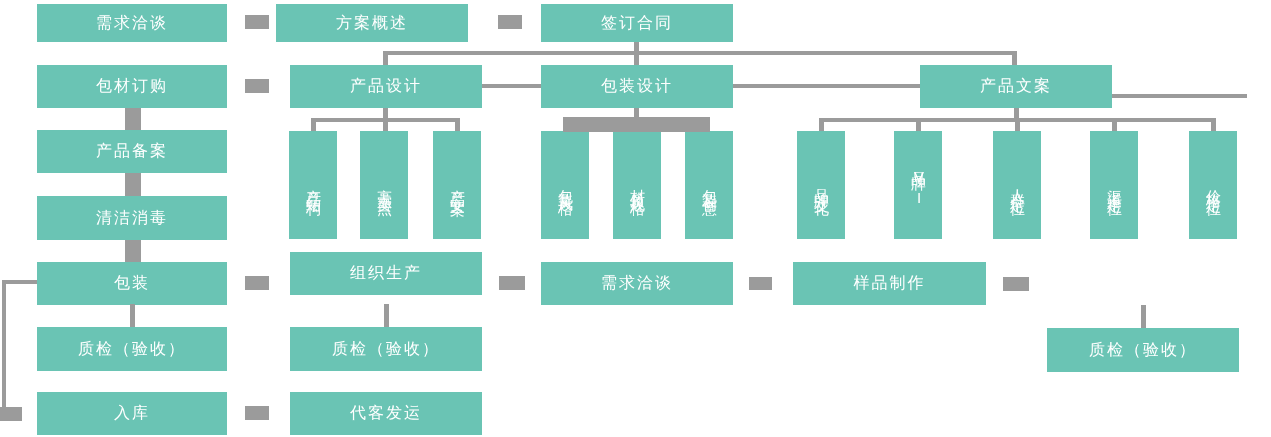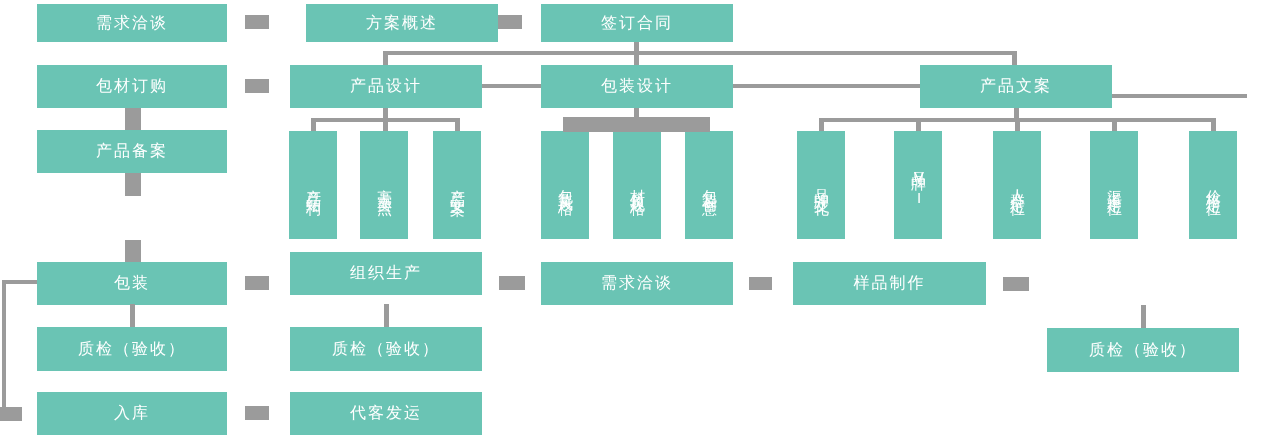--- a/index.html
+++ b/index.html
@@ -26,29 +26,30 @@
     font-size:15px;letter-spacing:4px;
   }
   .conn{position:absolute;background:var(--conn);}
 </style>
 </head>
 <body>
 
 <div class="stage">
 
   <div class="node" style="left:37px;top:4px;width:190px;height:38px">需求洽谈</div>
-  <div class="node" style="left:306px;top:4px;width:192px;height:38px">方案概述</div>
+  <div class="node" style="left:276px;top:4px;width:192px;height:38px">方案概述</div>
   <div class="node" style="left:541px;top:4px;width:192px;height:38px">签订合同</div>
 
   <div class="node" style="left:37px;top:65px;width:190px;height:43px">包材订购</div>
   <div class="node" style="left:290px;top:65px;width:192px;height:43px">产品设计</div>
   <div class="node" style="left:541px;top:65px;width:192px;height:43px">包装设计</div>
   <div class="node" style="left:920px;top:65px;width:192px;height:43px">产品文案</div>
 
   <div class="node" style="left:37px;top:130px;width:190px;height:43px">产品备案</div>
+  <div class="node" style="left:37px;top:196px;width:190px;height:44px">清洁消毒</div>
   <div class="node" style="left:37px;top:262px;width:190px;height:43px">包装</div>
   <div class="node" style="left:37px;top:327px;width:190px;height:44px">质检（验收）</div>
   <div class="node" style="left:37px;top:392px;width:190px;height:43px">入库</div>
 
   <div class="node" style="left:290px;top:252px;width:192px;height:43px">组织生产</div>
   <div class="node" style="left:541px;top:262px;width:192px;height:43px">需求洽谈</div>
   <div class="node" style="left:793px;top:262px;width:193px;height:43px">样品制作</div>
 
   <div class="node" style="left:290px;top:327px;width:192px;height:44px">质检（验收）</div>
   <div class="node" style="left:1047px;top:328px;width:192px;height:44px">质检（验收）</div>

